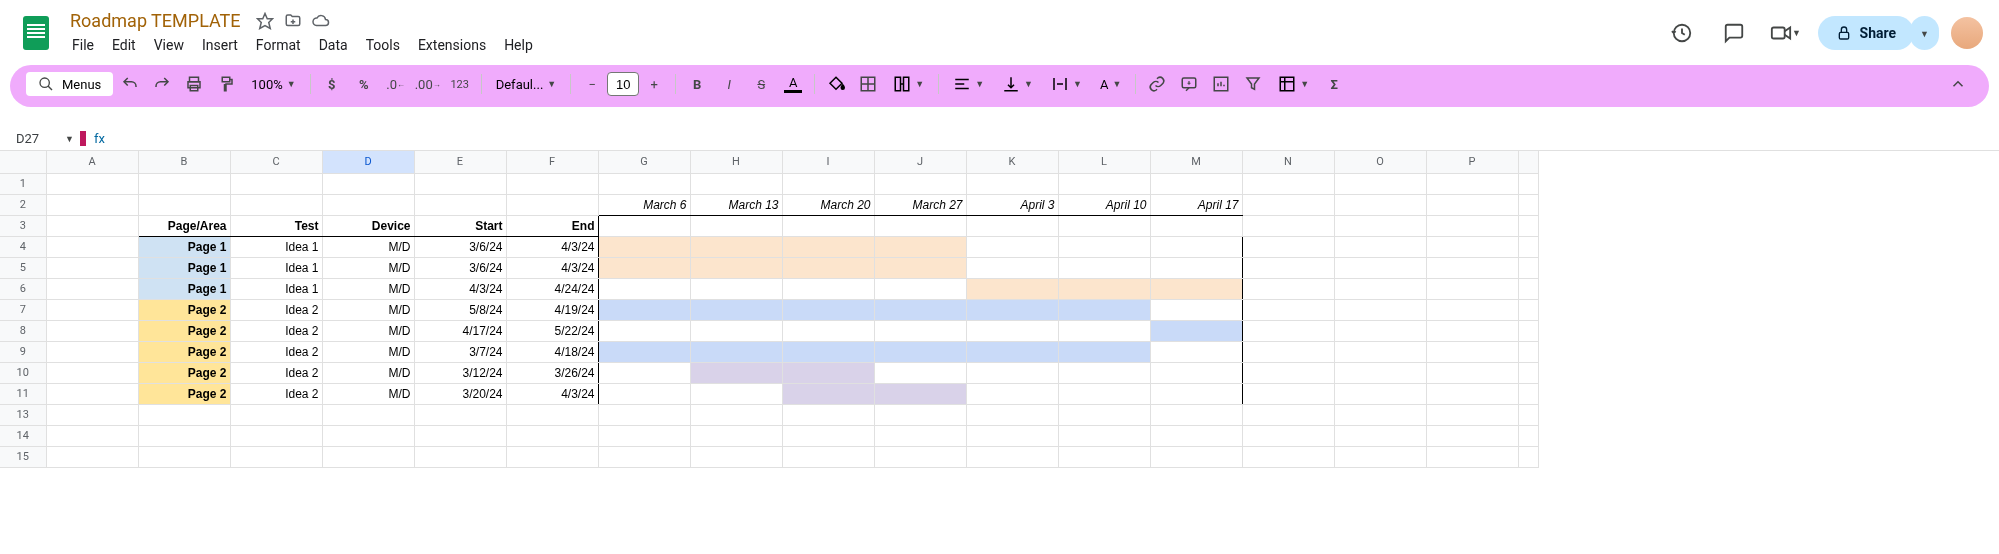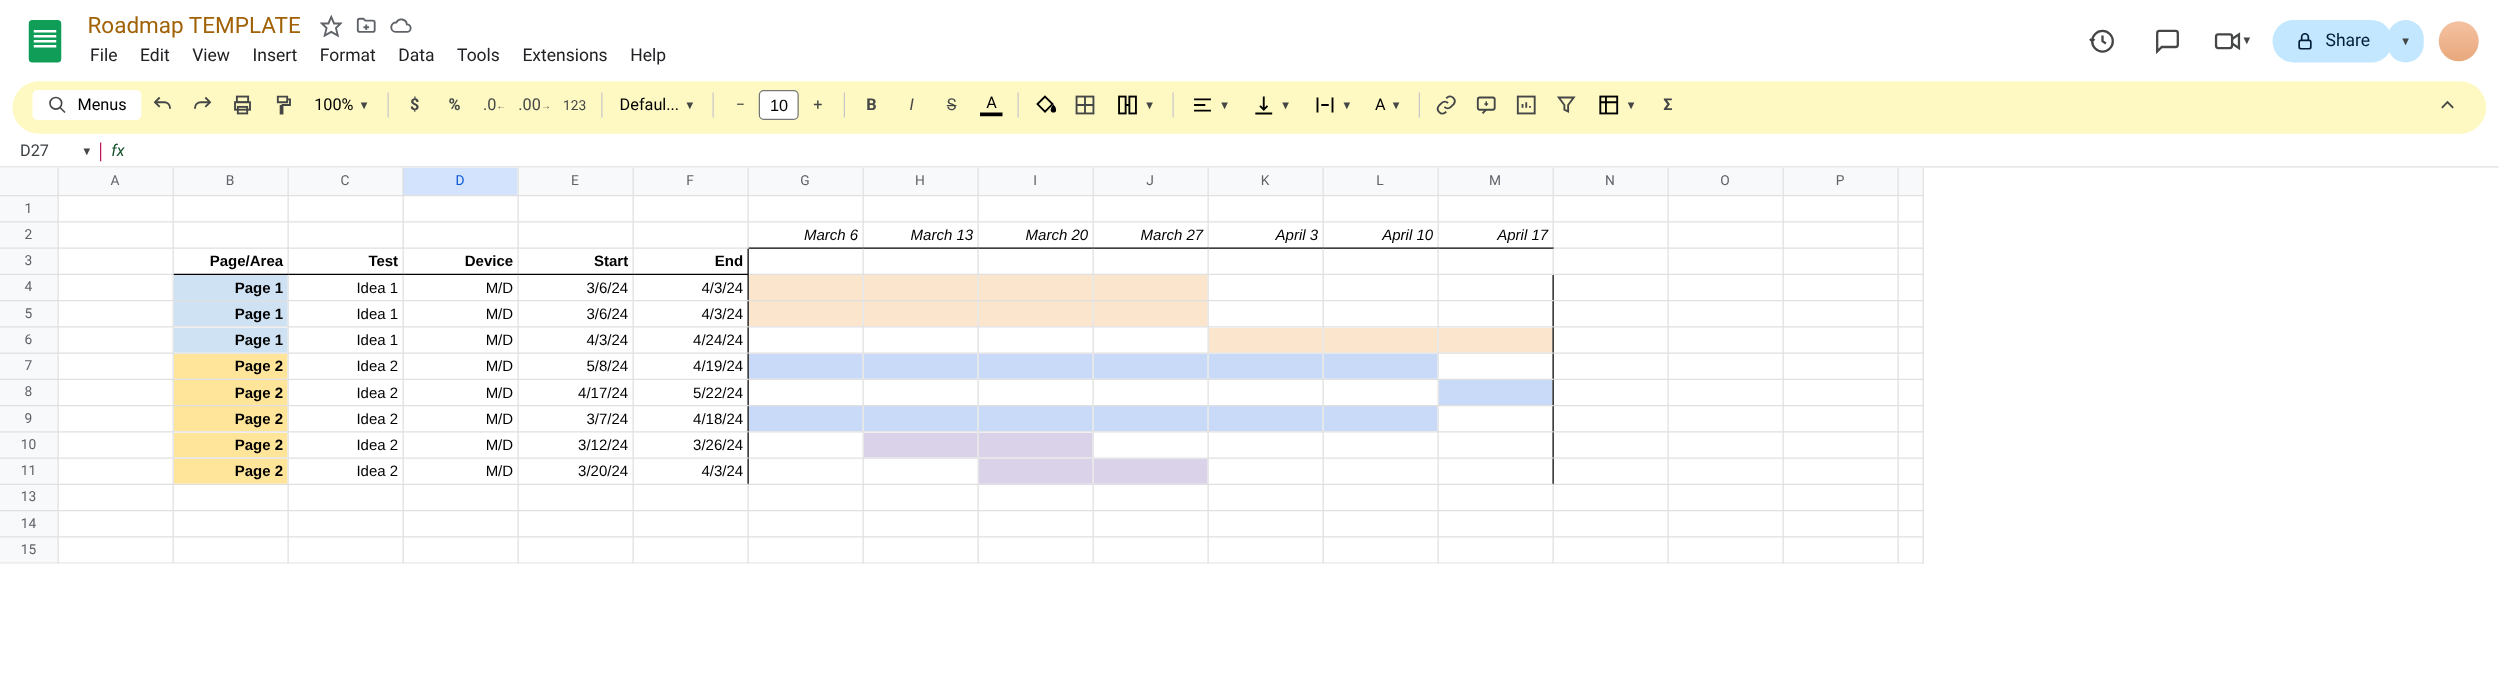--- a/index.html
+++ b/index.html
@@ -11,41 +11,41 @@
 .logo-inner { width: 26px; height: 34px; background: #0f9d58; border-radius: 3px; position: relative; }
 .logo-inner::before { content: ''; position: absolute; top: 8px; left: 4px; right: 4px; height: 2px; background: #fff; box-shadow: 0 4px 0 #fff, 0 8px 0 #fff, 0 12px 0 #fff; }
 .title-area { display: flex; flex-direction: column; flex: 1; }
 .title-row { display: flex; align-items: center; gap: 8px; }
 .doc-title { font-size: 18px; color: #a16207; padding: 2px 6px; }
 .title-icon { width: 20px; height: 20px; color: #5f6368; display: flex; align-items: center; justify-content: center; cursor: pointer; }
 .menu-bar { display: flex; gap: 2px; margin-top: 0; }
 .menu-item { padding: 4px 8px; color: #202124; font-size: 14px; cursor: pointer; border-radius: 4px; }
 .header-right { display: flex; align-items: center; gap: 12px; }
 .hdr-icon { width: 40px; height: 40px; display: flex; align-items: center; justify-content: center; border-radius: 50%; cursor: pointer; color: #444746; }
-.share-btn { display: flex; align-items: center; gap: 8px; background: #c2e7ff; padding: 9px 18px; border-radius: 40px; font-size: 14px; font-weight: 400; color: #001d35; cursor: pointer; }
+.share-btn { display: flex; align-items: center; gap: 8px; background: #c2e7ff; padding: 9px 18px; border-radius: 40px; font-size: 14px; font-weight: 700; color: #001d35; cursor: pointer; }
 .share-drop { background: #c2e7ff; padding: 9px 10px; border-radius: 40px; cursor: pointer; margin-left: -4px; }
 .avatar { width: 32px; height: 32px; border-radius: 50%; background: linear-gradient(#f4c2a1, #e8a87c); cursor: pointer; }
 
 
-.toolbar { display: flex; align-items: center; padding: 4px 16px 8px; gap: 2px; background: #fef9c3; border-radius: 40px; margin: 0 10px 3px; }
+.toolbar { display: flex; align-items: center; padding: 4px 16px 8px; gap: 2px; background: #f0abfc; border-radius: 40px; margin: 0 10px 20px; }
 .tb-search { display: flex; align-items: center; gap: 8px; padding: 4px 12px; background: #fff; border-radius: 4px; min-width: 80px; }
 .tb-btn { width: 30px; height: 30px; display: flex; align-items: center; justify-content: center; border-radius: 4px; cursor: pointer; color: #444746; }
 .tb-sep { width: 1px; height: 20px; background: #c7c7c7; margin: 0 4px; }
 .tb-drop { display: flex; align-items: center; gap: 4px; padding: 4px 8px; cursor: pointer; border-radius: 4px; }
 .font-size-box { display: flex; align-items: center; }
 .fs-input { width: 32px; height: 24px; text-align: center; border: 1px solid #747775; border-radius: 4px; font-size: 13px; }
 .tb-text-color { display: flex; flex-direction: column; align-items: center; width: 30px; cursor: pointer; }
 .tb-text-color .bar { width: 18px; height: 3px; background: #000; }
 .tb-fill { position: relative; width: 30px; height: 30px; display: flex; align-items: center; justify-content: center; cursor: pointer; }
 .spacer { flex: 1; }
 
 
 .formula-row { display: flex; align-items: center; border-bottom: 1px solid #e0e0e0; padding: 0 0 0 10px; height: 24px; }
 .name-box { width: 70px; padding: 2px 6px; font-size: 13px; color: #3c4043; display: flex; align-items: center; justify-content: space-between; }
-.fx-icon { font-style: italic; color: #14532d; padding: 0 8px; border-left: 1px solid #be185d; }
+.fx-icon { color: #0369a1; padding: 0 8px; border-left: 6px solid #be185d; }
 .formula-input { flex: 1; height: 100%; }
 
 
 .grid-wrap { position: relative; overflow: hidden; }
 table { border-collapse: collapse; table-layout: fixed; }
 .corner { width: 46px; height: 22px; background: #f8f9fa; border-right: 1px solid #e0e0e0; border-bottom: 1px solid #e0e0e0; }
 .col-hdr { background: #f8f9fa; border-right: 1px solid #e0e0e0; border-bottom: 1px solid #e0e0e0; text-align: center; font-size: 11px; color: #5f6368; height: 22px; font-weight: normal; }
 .col-hdr.sel { background: #d3e3fd; color: #0b57d0; }
 .row-hdr { width: 46px; background: #f8f9fa; border-right: 1px solid #e0e0e0; border-bottom: 1px solid #e0e0e0; text-align: center; font-size: 11px; color: #5f6368; font-weight: normal; }
 td { border-right: 1px solid #e0e0e0; border-bottom: 1px solid #e0e0e0; height: 21px; font-size: 12px; font-family: Arial, sans-serif; padding: 0 3px; white-space: nowrap; overflow: hidden; }

